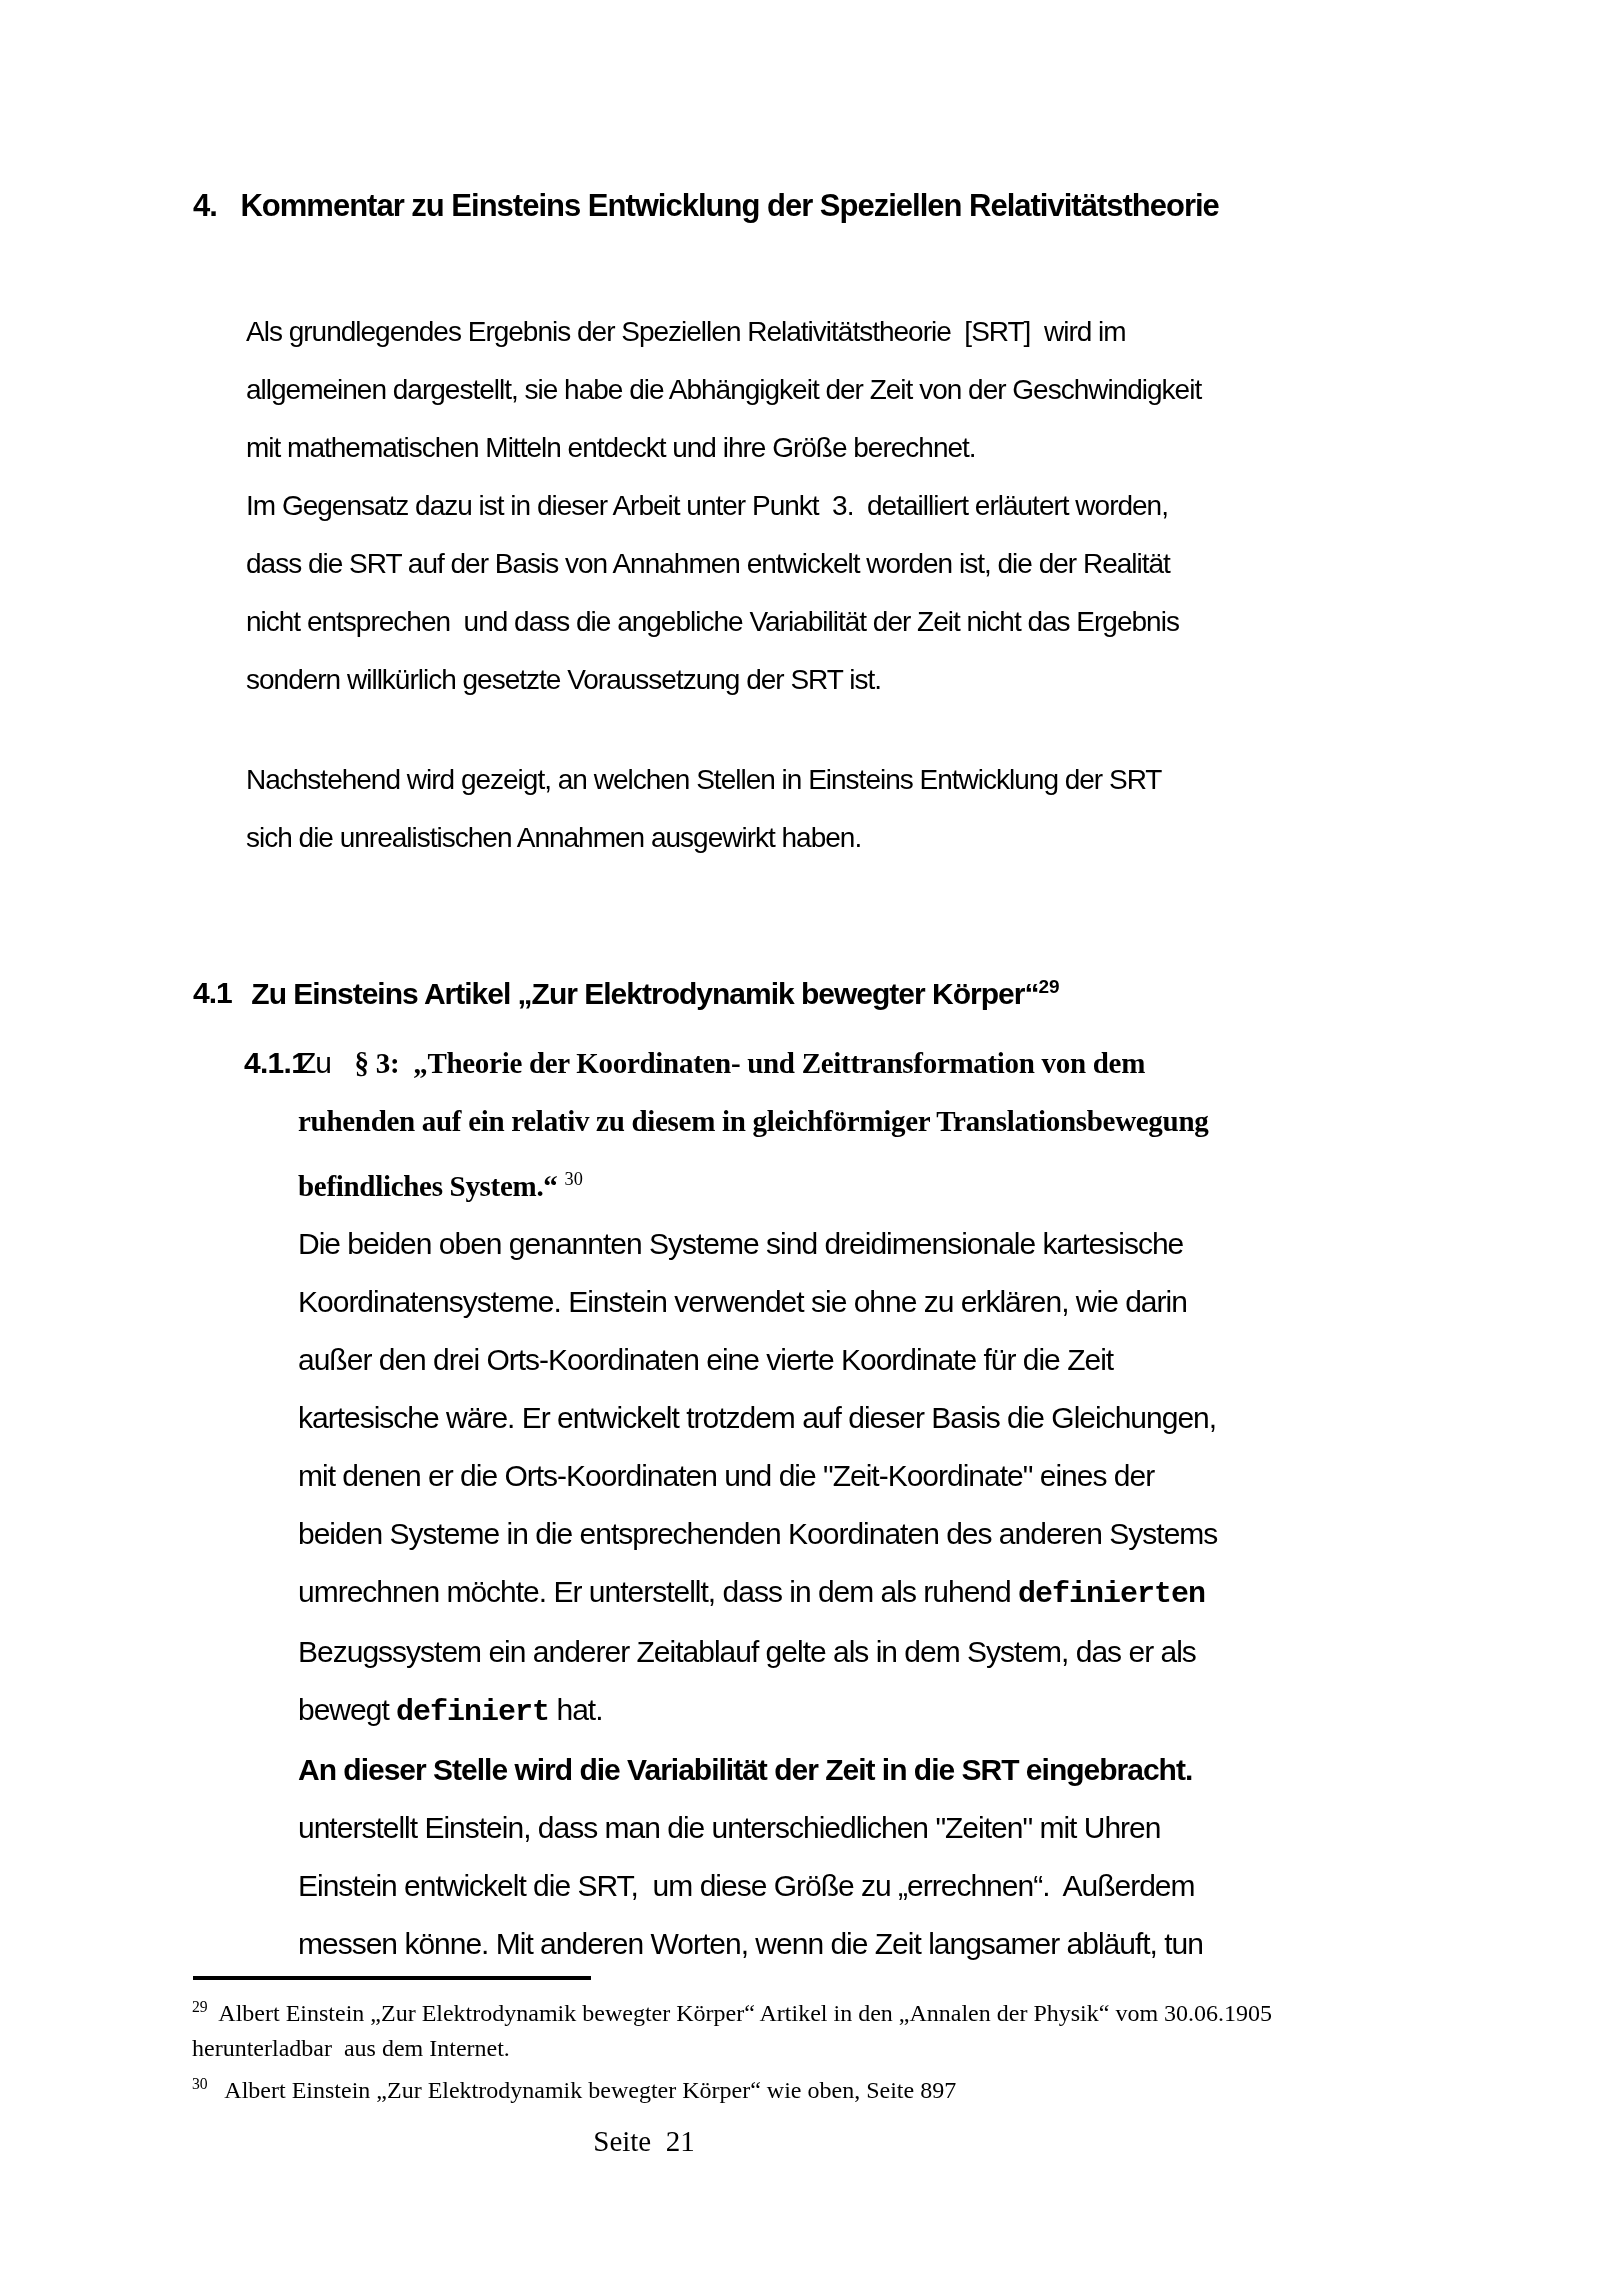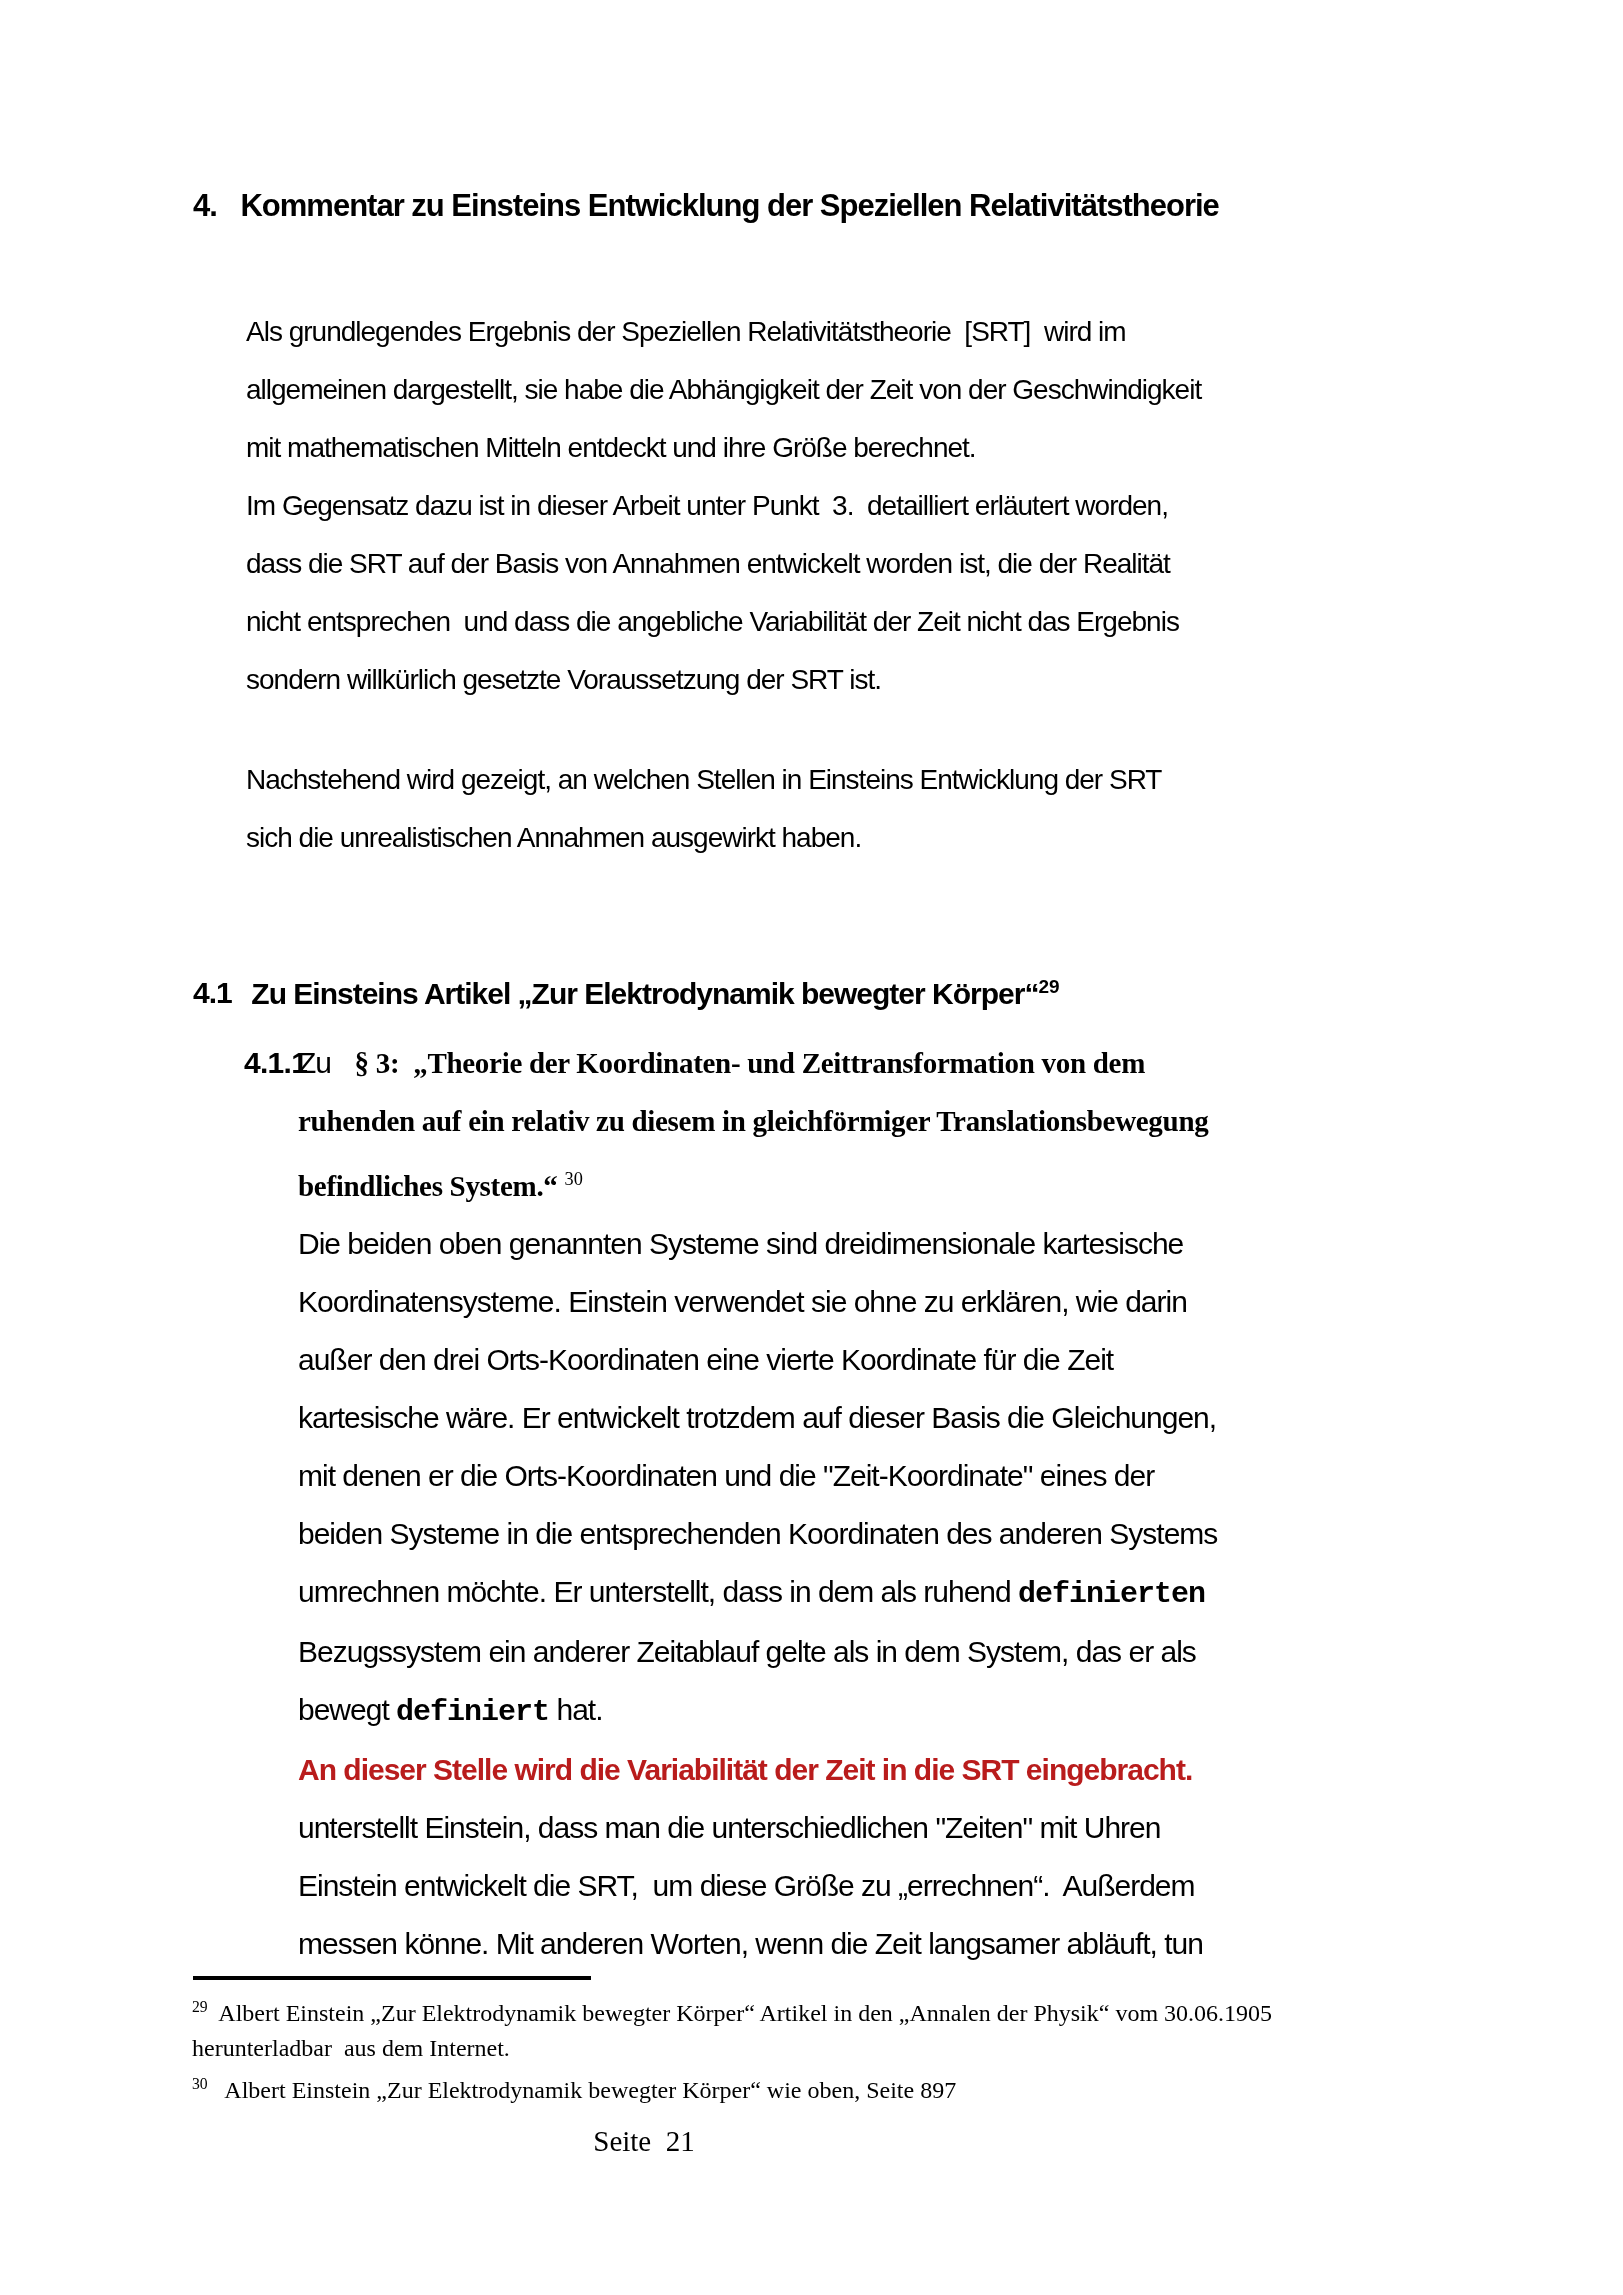--- a/index.html
+++ b/index.html
@@ -86,21 +86,21 @@
       <div class="line"><span class="serifq">befindliches System.“ </span><sup class="serif-sup">30</sup></div>
       <div class="line">Die beiden oben genannten Systeme sind dreidimensionale kartesische</div>
       <div class="line">Koordinatensysteme. Einstein verwendet sie ohne zu erklären, wie darin</div>
       <div class="line">außer den drei Orts-Koordinaten eine vierte Koordinate für die Zeit</div>
       <div class="line">kartesische wäre. Er entwickelt trotzdem auf dieser Basis die Gleichungen,</div>
       <div class="line">mit denen er die Orts-Koordinaten und die "Zeit-Koordinate" eines der</div>
       <div class="line">beiden Systeme in die entsprechenden Koordinaten des anderen Systems</div>
       <div class="line"><span>umrechnen möchte. Er unterstellt, dass in dem als ruhend </span><b>definierten</b></div>
       <div class="line">Bezugssystem ein anderer Zeitablauf gelte als in dem System, das er als</div>
       <div class="line"><span>bewegt </span><b>definiert</b><span> hat.</span></div>
-      <div class="line hl" style="color: #b91c1c;">An dieser Stelle wird die Variabilität der Zeit in die SRT eingebracht.</div>
+      <div class="line hl" style="color: #000000;">An dieser Stelle wird die Variabilität der Zeit in die SRT eingebracht.</div>
       <div class="line">unterstellt Einstein, dass man die unterschiedlichen "Zeiten" mit Uhren</div>
       <div class="line">Einstein entwickelt die SRT,  um diese Größe zu „errechnen“.  Außerdem</div>
       <div class="line">messen könne. Mit anderen Worten, wenn die Zeit langsamer abläuft, tun</div>
     </div>
   </div>
 
   <div class="fnsep"></div>
 
   <div id="footnotes">
     <div class="line"><sup>29</sup><span>  Albert Einstein „Zur Elektrodynamik bewegter Körper“ Artikel in den „Annalen der Physik“ vom 30.06.1905</span></div>

